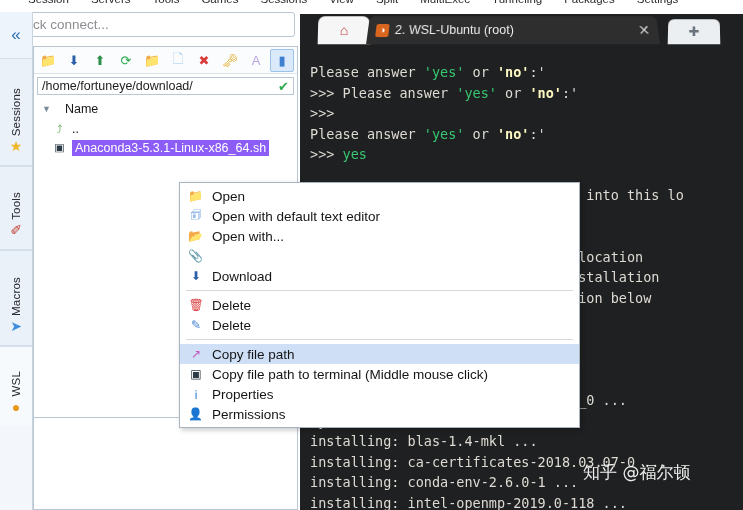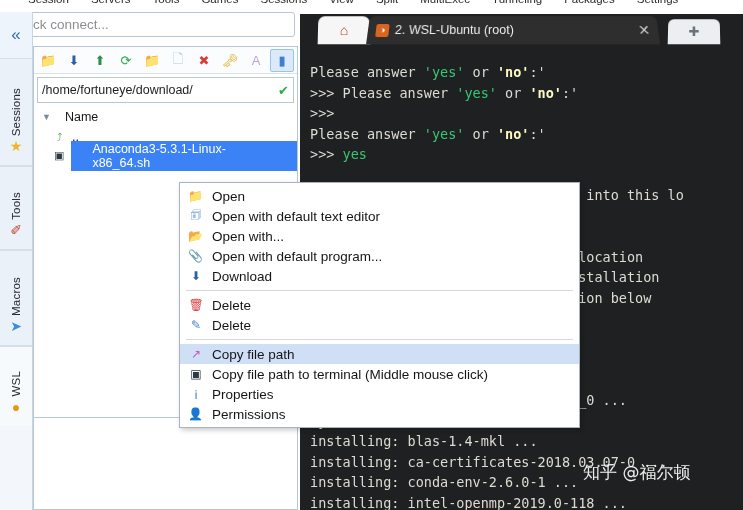--- a/index.html
+++ b/index.html
@@ -61,36 +61,36 @@
   .ftoolbar {
     height: 27px; background: #fbfcfd; border-bottom: 1px solid #dbe3ec;
     display: flex; align-items: center; padding: 0 2px; gap: 2px;
   }
   .ticon {
     width: 24px; height: 23px; display: flex; align-items: center;
     justify-content: center; font-size: 13px; border-radius: 2px;
   }
   .ticon.sel { background: #dbeafb; border: 1px solid #9cc2e8; }
   .pathbar {
-    height: 26px; margin: 3px 3px 0 3px; border: 1px solid #b9c6d4;
+    height: 18px; margin: 3px 3px 0 3px; border: 1px solid #b9c6d4;
     display: flex; align-items: center; padding: 7px 4px; background: #fff;
   }
   .pathbar .ptext { flex: 1; font-size: 12.5px; color: #1d1d1f; }
   .pathbar .pok { color: #2eaa4e; font-size: 13px; }
   .fhead {
     display: flex; align-items: center; height: 20px;
     padding: 0 4px; margin-top: 4px; font-size: 12.5px; color: #17171a;
   }
   .fhead .sortarrow { color: #7a8a9a; font-size: 9px; margin: 0 14px 0 4px; }
   .frow {
     display: flex; align-items: center; height: 19px; padding-left: 18px;
     font-size: 12.5px; color: #111; gap: 5px;
   }
   .frow.sel-row .fname {
-    background: #3b82f6; color: #fff; padding: 1px 21px;
+    background: #8b5cf6; color: #fff; padding: 1px 3px;
   }
   .fileicon { width: 15px; height: 14px; display:flex; align-items:center; justify-content:center; font-size: 11px; }
 
   
   .terminal {
     position: absolute; left: 300px; top: 44px; width: 443px; height: 466px;
     background: #1f2021; overflow: hidden;
   }
   .tline {
     font-family: "DejaVu Sans Mono", monospace;
@@ -320,21 +320,20 @@
       <div class="mi">
         <span class="mic" style="color: rgb(63, 127, 208);">🗊</span>
         <span>Open with default text editor</span>
       </div>
       <div class="mi">
         <span class="mic" style="color: rgb(232, 163, 61);">📂</span>
         <span>Open with...</span>
       </div>
       <div class="mi">
         <span class="mic" style="color: rgb(107, 118, 131);">📎</span>
-        <span>Open with default program...</span>
       </div>
       <div class="mi">
         <span class="mic" style="color: rgb(43, 95, 168);">⬇</span>
         <span>Download</span>
       </div>
       <div class="msep"></div>
       <div class="mi">
         <span class="mic" style="color: rgb(217, 59, 59);">🗑</span>
         <span>Delete</span>
       </div>

